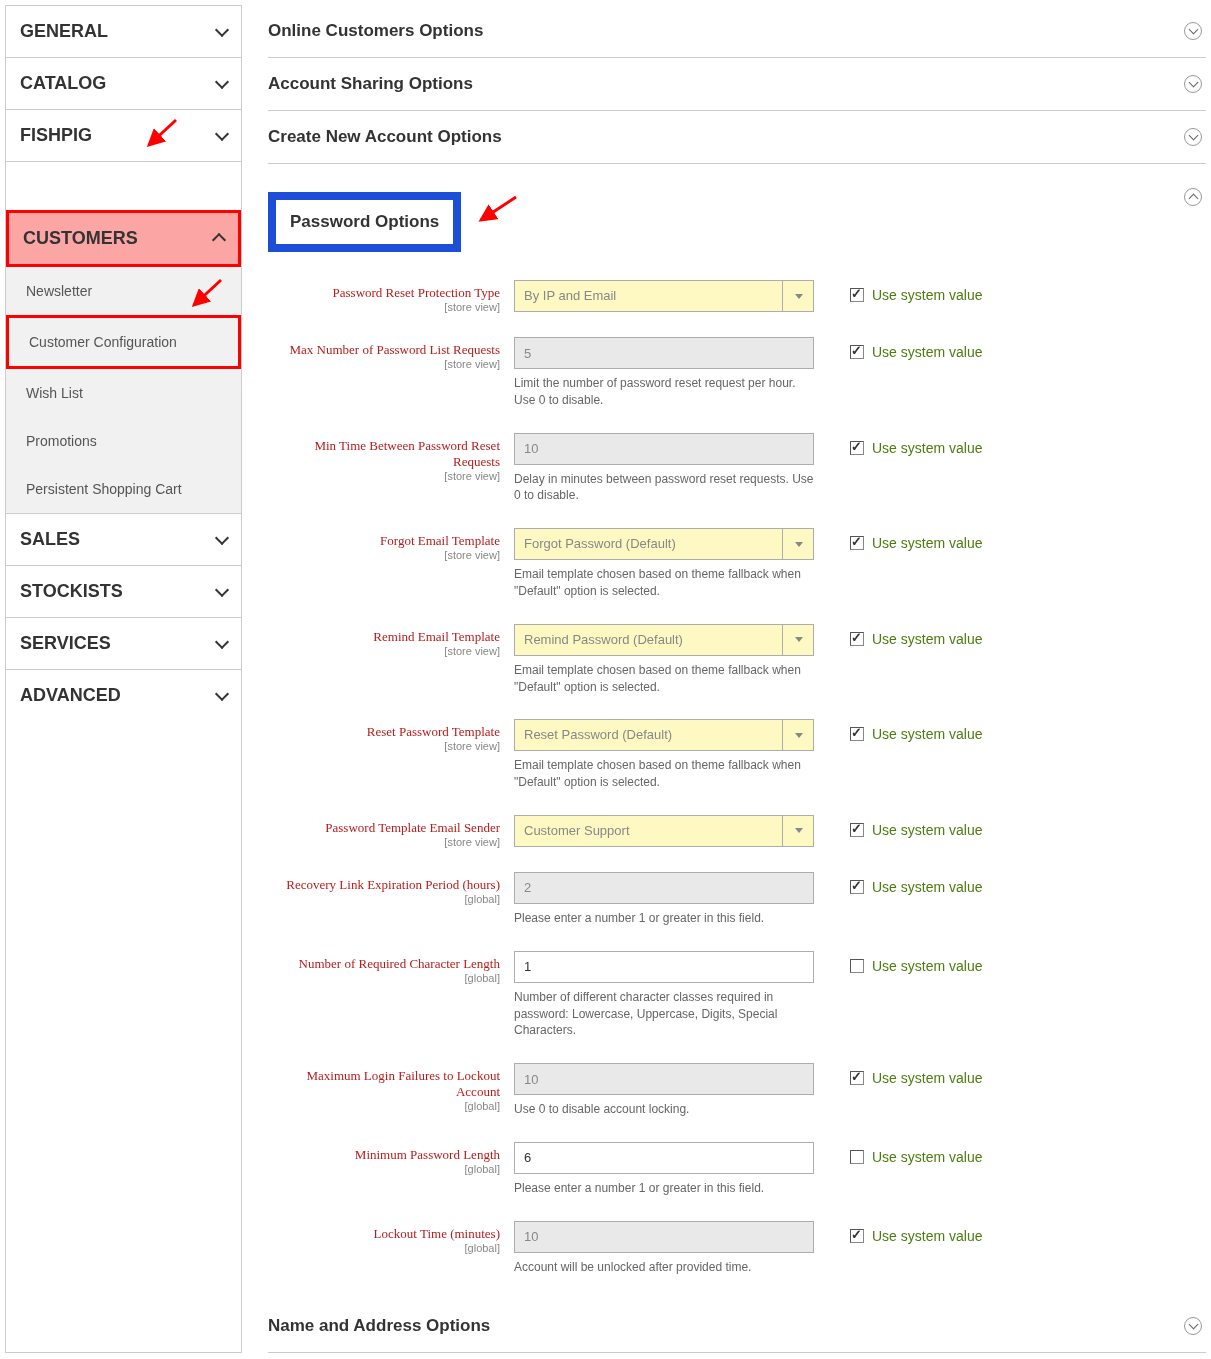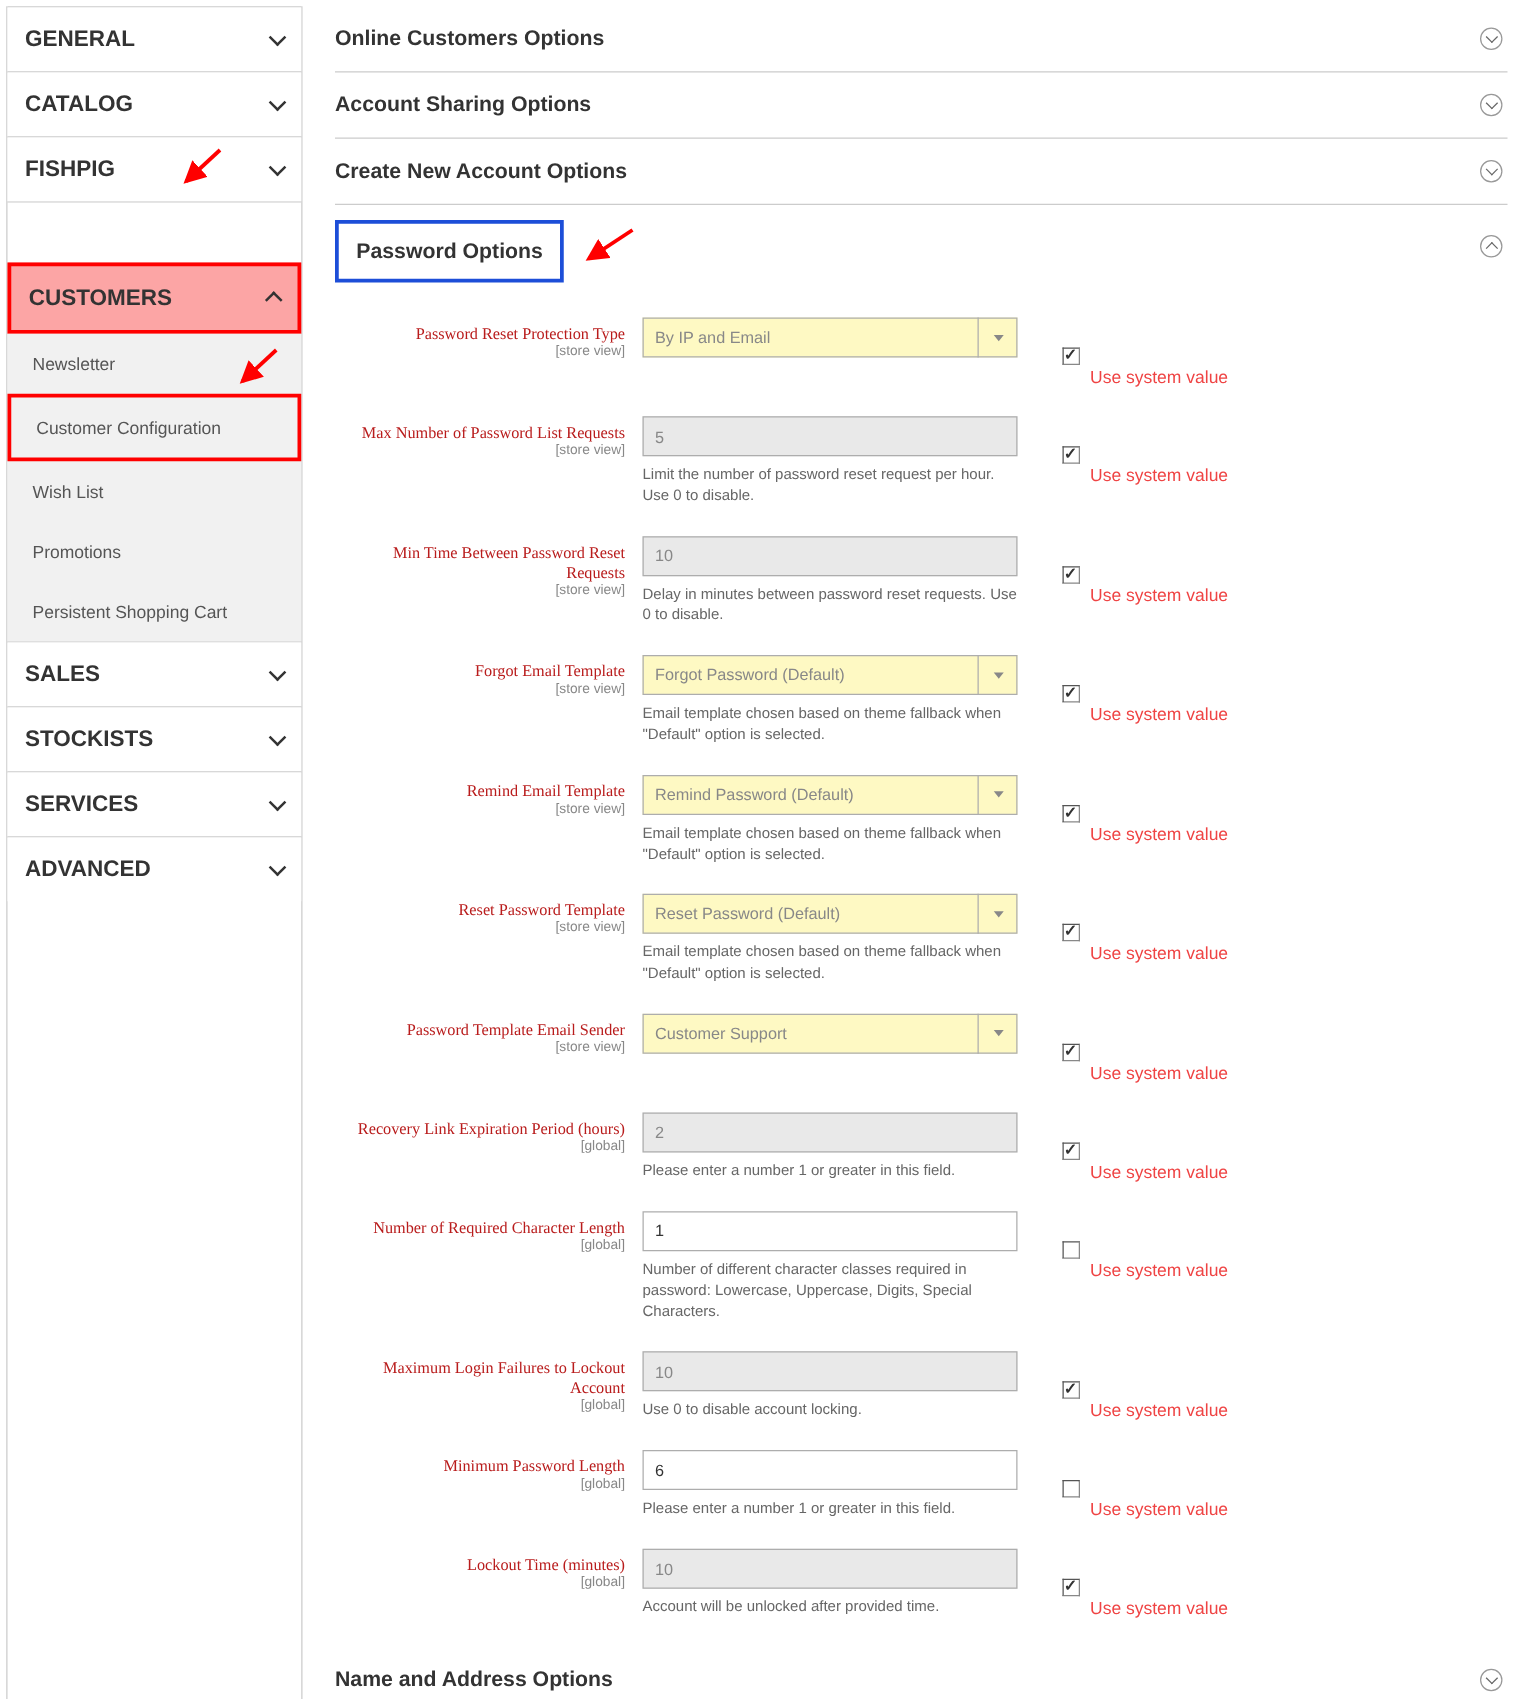--- a/index.html
+++ b/index.html
@@ -15,38 +15,38 @@
 .chevron.up { transform: rotate(-135deg); margin-top: 2px; }
 .highlight-box { border: 3px solid #ff0000; }
 .arrow-svg { position: absolute; pointer-events: none; }
 .main { flex: 1; padding-left: 26px; }
 .section-header { display: flex; justify-content: space-between; align-items: center; padding: 16px 0; border-bottom: 1px solid #ccc; cursor: pointer; }
 .section-header h2 { font-size: 17px; font-weight: 600; color: #333; }
 .section-header.no-border { border-bottom: none; }
 .collapse-icon { width: 18px; height: 18px; border: 1px solid #999; border-radius: 50%; display: flex; align-items: center; justify-content: center; margin-right: 4px; }
 .collapse-icon::before { content: ""; width: 6px; height: 6px; border-right: 1.5px solid #666; border-bottom: 1.5px solid #666; transform: rotate(45deg); margin-top: -3px; }
 .collapse-icon.up::before { transform: rotate(-135deg); margin-top: 3px; }
-.password-title-wrap { display: inline-block; border: 3px solid #1d4ed8; padding: 12px 14px; margin-top: 4px; }
+.password-title-wrap { display: inline-block; border: 8px solid #1d4ed8; padding: 12px 14px; margin-top: 20px; }
 .form-body { padding-top: 28px; }
 .form-row { display: flex; align-items: flex-start; margin-bottom: 24px; }
 .form-label-col { width: 246px; text-align: right; padding-right: 14px; padding-top: 5px; }
 .form-label { font-size: 13px; color: #b91c1c; font-family: Liberation Serif, serif; }
 .form-scope { font-size: 11px; color: #888; display: block; }
 .form-input-col { width: 300px; }
 .form-input, .form-select { width: 100%; height: 32px; padding: 0 9px; border: 1px solid #adadad; font-size: 13px; background: #fff; color: #333; }
 .form-input:disabled, .form-select:disabled { background: #e9e9e9; color: #888; }
 .form-select-wrap { position: relative; }
 .form-select-wrap .select-text { width: 100%; height: 32px; padding: 7px 9px; border: 1px solid #adadad; background: #fef9c3; color: #888; font-size: 13px; }
 .form-select-btn { position: absolute; right: 0; top: 0; width: 32px; height: 32px; border-left: 1px solid #adadad; display: flex; align-items: center; justify-content: center; }
 .form-select-btn::before { content: ""; border-left: 4px solid transparent; border-right: 4px solid transparent; border-top: 5px solid #888; }
 .form-note { font-size: 12px; color: #666; margin-top: 6px; line-height: 1.4; }
 .form-check-col { padding-left: 36px; display: flex; align-items: center; padding-top: 7px; }
 .chk { width: 14px; height: 14px; border: 1px solid #888; margin-right: 8px; position: relative; flex-shrink: 0; border-top-color:#555; border-left-color:#555;}
 .chk.checked::before { content: "✓"; position: absolute; top: -3px; left: 0px; font-size: 13px; color: #333; font-weight: bold;}
-.chk-label { font-size: 14px; color: #ef4444; margin-top: 32px; }
+.chk-label { font-size: 14px; color: #4d7c0f; }
 .rel { position: relative; }
 </style>
 </head>
 <body>
 
 <div class="container">
   <div class="sidebar">
     <div class="sidebar-section">
       <div class="sidebar-header">
         <span>GENERAL</span>

